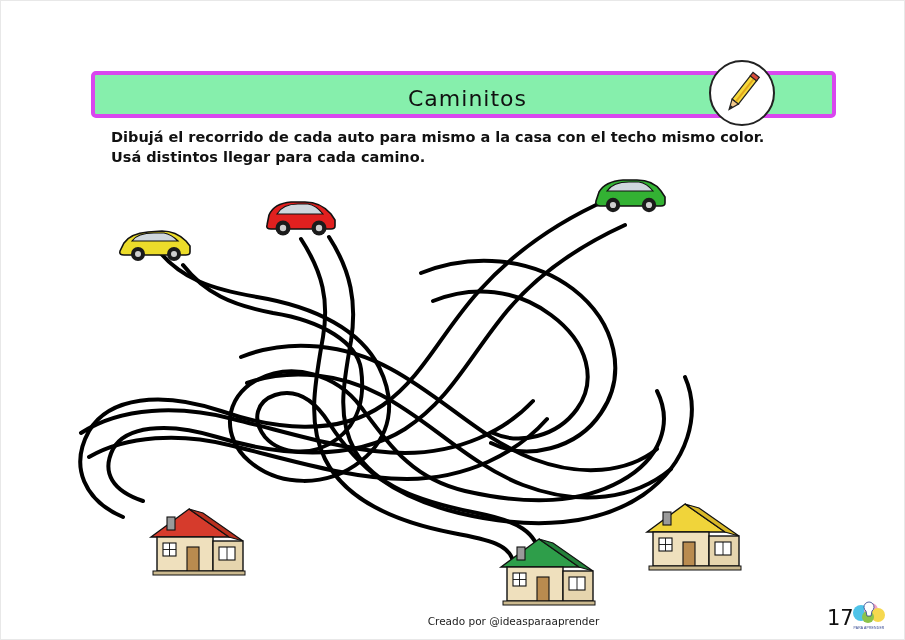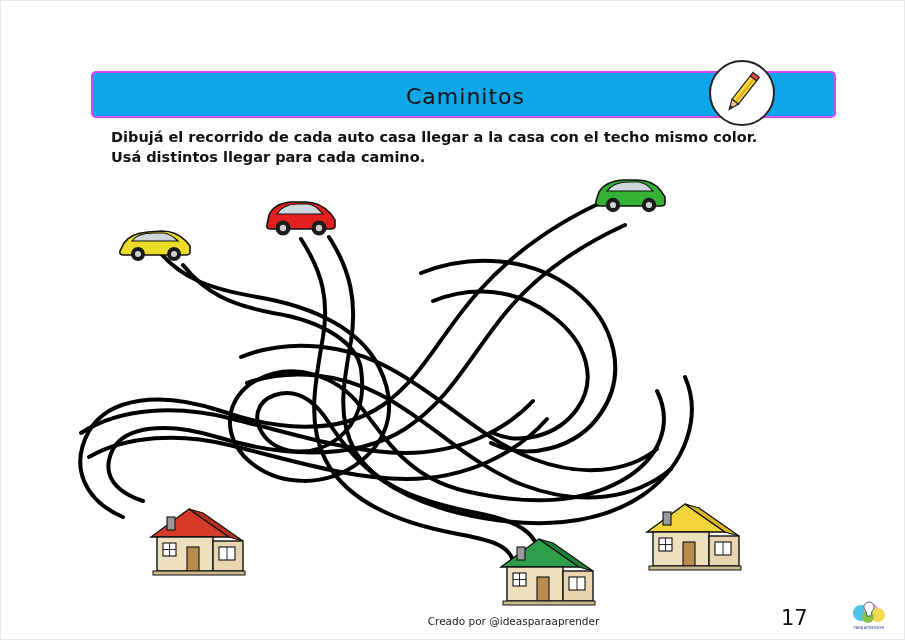--- a/index.html
+++ b/index.html
@@ -19,22 +19,22 @@
     border: 1px solid #e8e8e8;
     box-sizing: border-box;
   }
   
   #title-banner {
     position: absolute;
     left: 90px;
     top: 70px;
     width: 745px;
     height: 47px;
-    background: #0ea5e9;
-    border: 2px solid #d946ef;
+    background: #86efac;
+    border: 4px solid #d946ef;
     border-radius: 5px;
     box-sizing: border-box;
   }
   #title-text {
     position: absolute;
     left: 0;
     top: 0;
     width: 745px;
     height: 47px;
     line-height: 47px;
@@ -91,21 +91,21 @@
     top: 614px;
     width: 905px;
     text-align: center;
     font-size: 10.5px;
     color: #222222;
     font-family: "DejaVu Sans", sans-serif;
     margin-left: 44px;
   }
   #page-number {
     position: absolute;
-    left: 780px;
+    left: 826px;
     top: 605px;
     font-size: 21px;
     color: #111111;
     font-family: "DejaVu Sans", sans-serif;
     text-align: center;
   }
   #logo-badge {
     position: absolute;
     left: 846px;
     top: 600px;
@@ -139,21 +139,21 @@
         <rect x="27" y="12" width="8" height="30" fill="#f7d93a" stroke="#222" stroke-width="1.2"></rect>
         <rect x="30.5" y="12" width="2" height="30" fill="#e0a81e"></rect>
         <polygon points="27,42 35,42 31,52" fill="#f2c98c" stroke="#222" stroke-width="1.2"></polygon>
         <polygon points="29.4,47.5 32.6,47.5 31,51.5" fill="#222"></polygon>
         <rect x="27" y="8" width="8" height="4.5" fill="#d94b3a" stroke="#222" stroke-width="1.2"></rect>
       </g>
     </svg>
   </div>
 
   <div id="instructions">
-    <div>Dibujá el recorrido de cada auto casa llegar a la casa con el techo mismo color.</div>
+    <div>Dibujá el recorrido de cada auto para mismo a la casa con el techo mismo color.</div>
     <div>Usá distintos llegar para cada camino.</div>
   </div>
 
   <div id="maze-area">
 
     <svg id="maze-svg" width="790" height="430" viewBox="0 0 790 430">
       <g fill="none" stroke="#000000" stroke-width="4" stroke-linecap="round">
 
         <path d="M96,88 C120,118 150,128 196,136 C256,146 300,170 318,206
                  C336,242 330,276 300,300 C266,327 218,326 188,300

